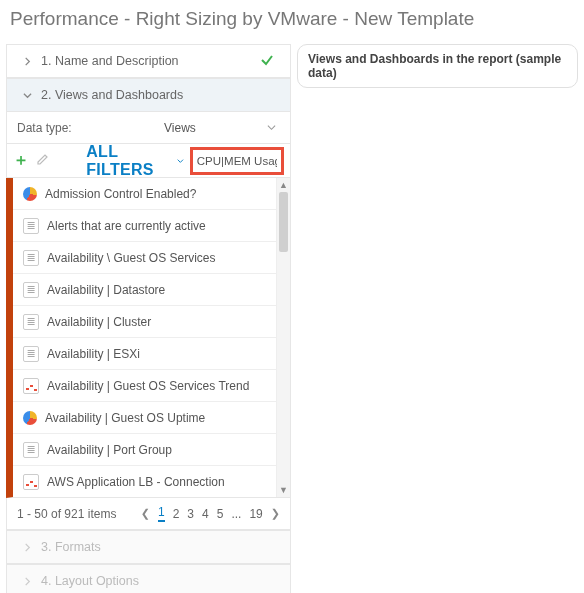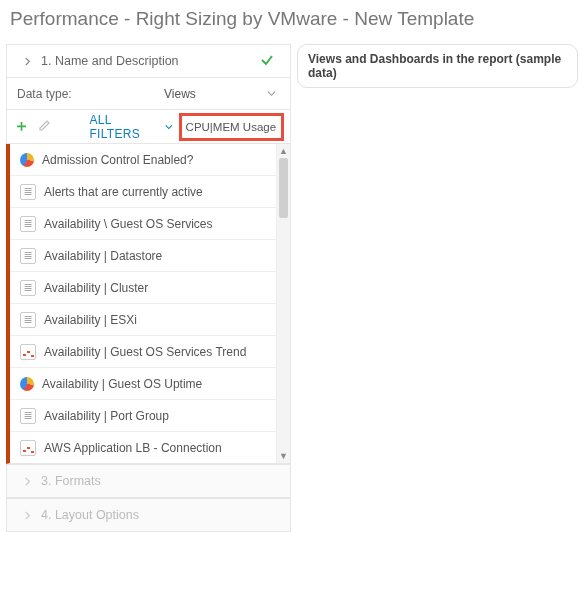--- a/index.html
+++ b/index.html
@@ -80,22 +80,22 @@
     height:34px;
     padding: 0 6px;
     border-left:1px solid #e6e6e6;
     border-right:1px solid #e6e6e6;
     border-bottom:1px solid #e6e6e6;
   }
   .plus { color:#3fb24f; font-size:16px; font-weight:bold; width:18px; text-align:center; }
   .pencil { color:#bbb; width:18px; text-align:center; }
   .all-filters {
     color:#0a7fc5;
-    font-size:12px;
-    font-weight:400;
+    font-size:16px;
+    font-weight:700;
     letter-spacing: .3px;
     margin-left: 30px;
     display:flex;
     align-items:center;
     gap:3px;
   }
   .search-box {
     margin-left:auto;
     border:3px solid #e94e3a;
     height:28px;
@@ -106,21 +106,21 @@
     border:none; outline:none;
     font-size:11.5px;
     padding: 0 4px;
     color:#555;
     text-align:left;
   }
 
   .list-wrap {
     position:relative;
     height: 320px;
-    border-left:4px solid #c2410c;
+    border-left:7px solid #c2410c;
     border-right:1px solid #e6e6e6;
     border-bottom:1px solid #e6e6e6;
     display:flex;
   }
   .list { flex:1; overflow:hidden; }
   .list-item {
     display:flex;
     align-items:center;
     height:32px;
     padding:0 10px;
@@ -220,20 +220,28 @@
           </svg>
       </span>
       <span class="step-label">1. Name and Description</span>
       <span class="check">
         <svg width="14" height="14" viewBox="0 0 14 14">
             <path d="M2 7 L6 11 L12 3" stroke="#3fb24f" stroke-width="2" fill="none"></path>
           </svg>
       </span>
     </div>
 
+    <div class="step-row active">
+      <span class="chev">
+        <svg width="9" height="9" viewBox="0 0 10 10">
+            <path d="M1 3 L5 7 L9 3" stroke="#888" stroke-width="1.4" fill="none"></path>
+          </svg>
+      </span>
+      <span class="step-label">2. Views and Dashboards</span>
+    </div>
 
     <div class="row">
       <span class="dt-label">Data type:</span>
       <span class="dt-select">
         <span>Views</span>
         <span>
           <svg width="9" height="9" viewBox="0 0 10 10">
               <path d="M1 3 L5 7 L9 3" stroke="#999" stroke-width="1.2" fill="none"></path>
             </svg>
         </span>
@@ -301,20 +309,35 @@
             <span>AWS Application LB - Connection</span>
           </div>
         </div>
       <div class="scroll-track">
         <div class="scroll-arrow">▲</div>
         <div class="scroll-thumb"></div>
         <div class="scroll-arrow" style="position:absolute;bottom:0;left:0;right:0">▼</div>
       </div>
     </div>
 
+    <div class="pager-row">
+      <span class="pg-status">1 - 50 of 921 items</span>
+      <span class="pg-nav" id="pgnav">
+        <span class="pg-arrow">❮</span>
+
+      <span class="pg-page current">1</span>
+          <span class="pg-page">2</span>
+          <span class="pg-page">3</span>
+          <span class="pg-page">4</span>
+          <span class="pg-page">5</span>
+          <span class="pg-page">...</span>
+          <span class="pg-page">19</span>
+          <span class="pg-arrow">❯</span>
+        </span>
+    </div>
 
     <div class="step-row disabled-step">
       <span class="chev">
         <svg width="9" height="9" viewBox="0 0 10 10">
             <path d="M3 1 L7 5 L3 9" stroke="#ccc" stroke-width="1.4" fill="none"></path>
           </svg>
       </span>
       <span class="step-label">3. Formats</span>
     </div>
     <div class="step-row disabled-step">

